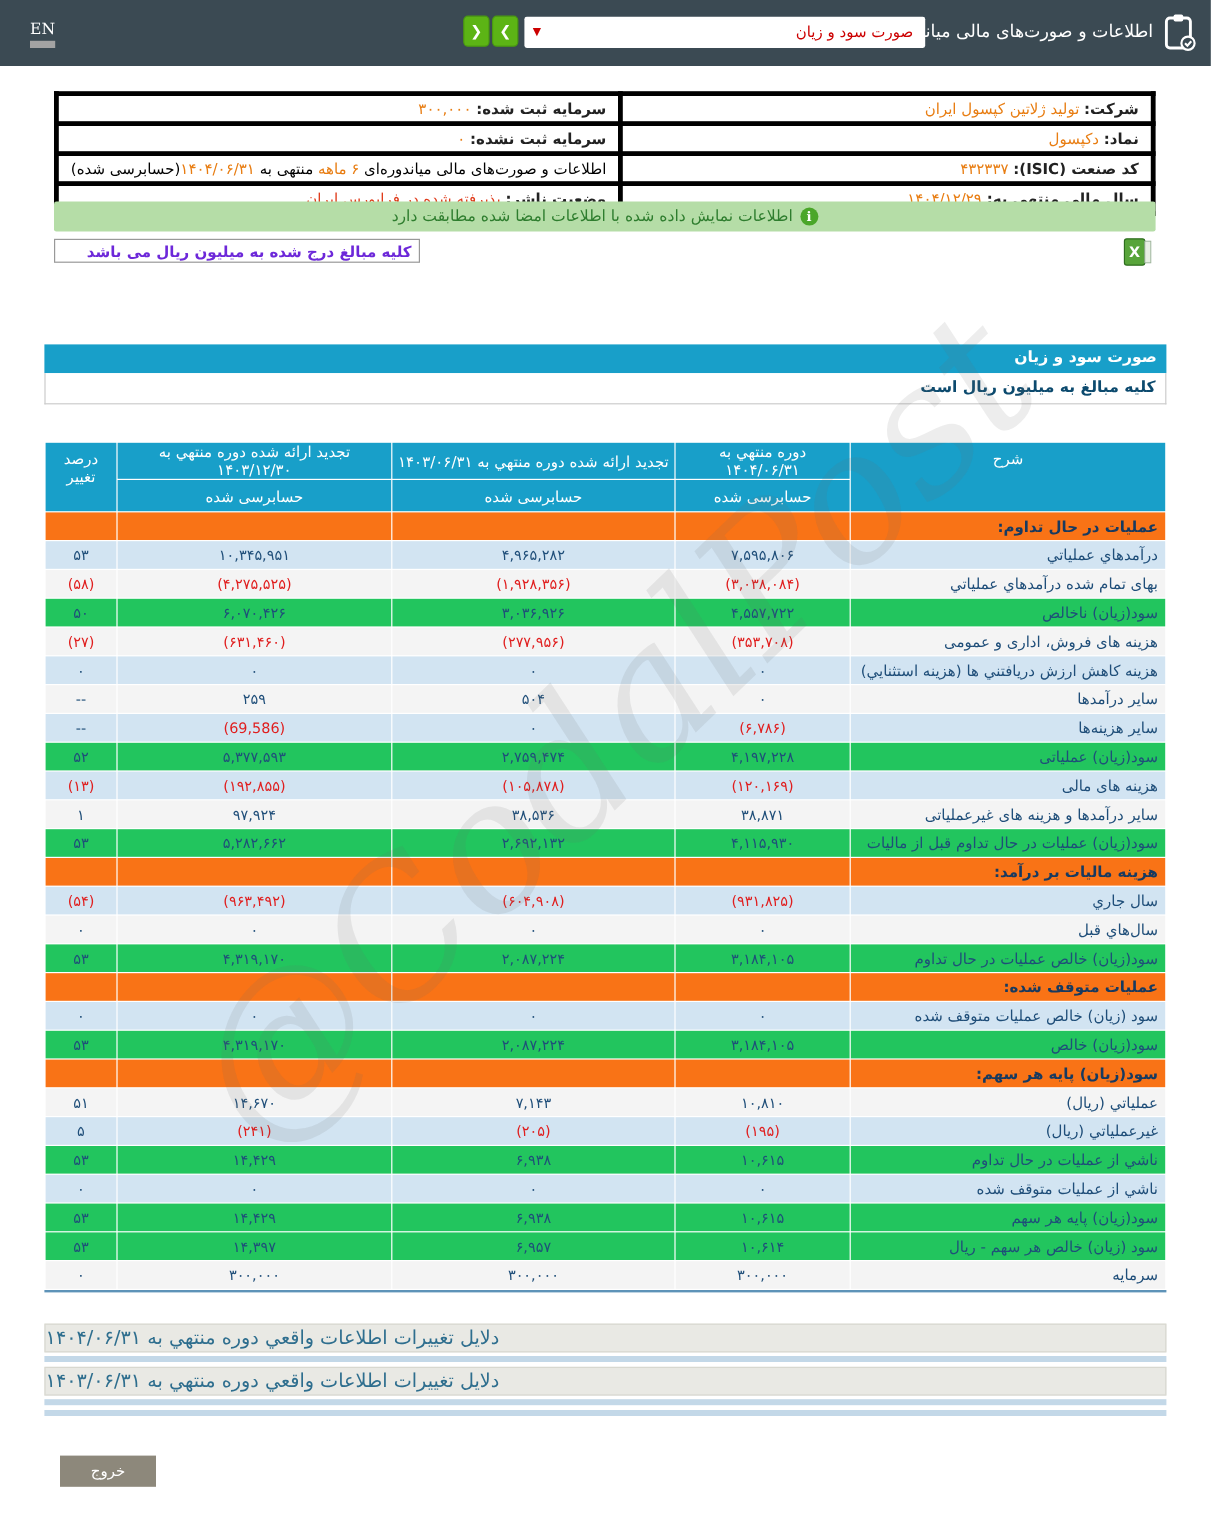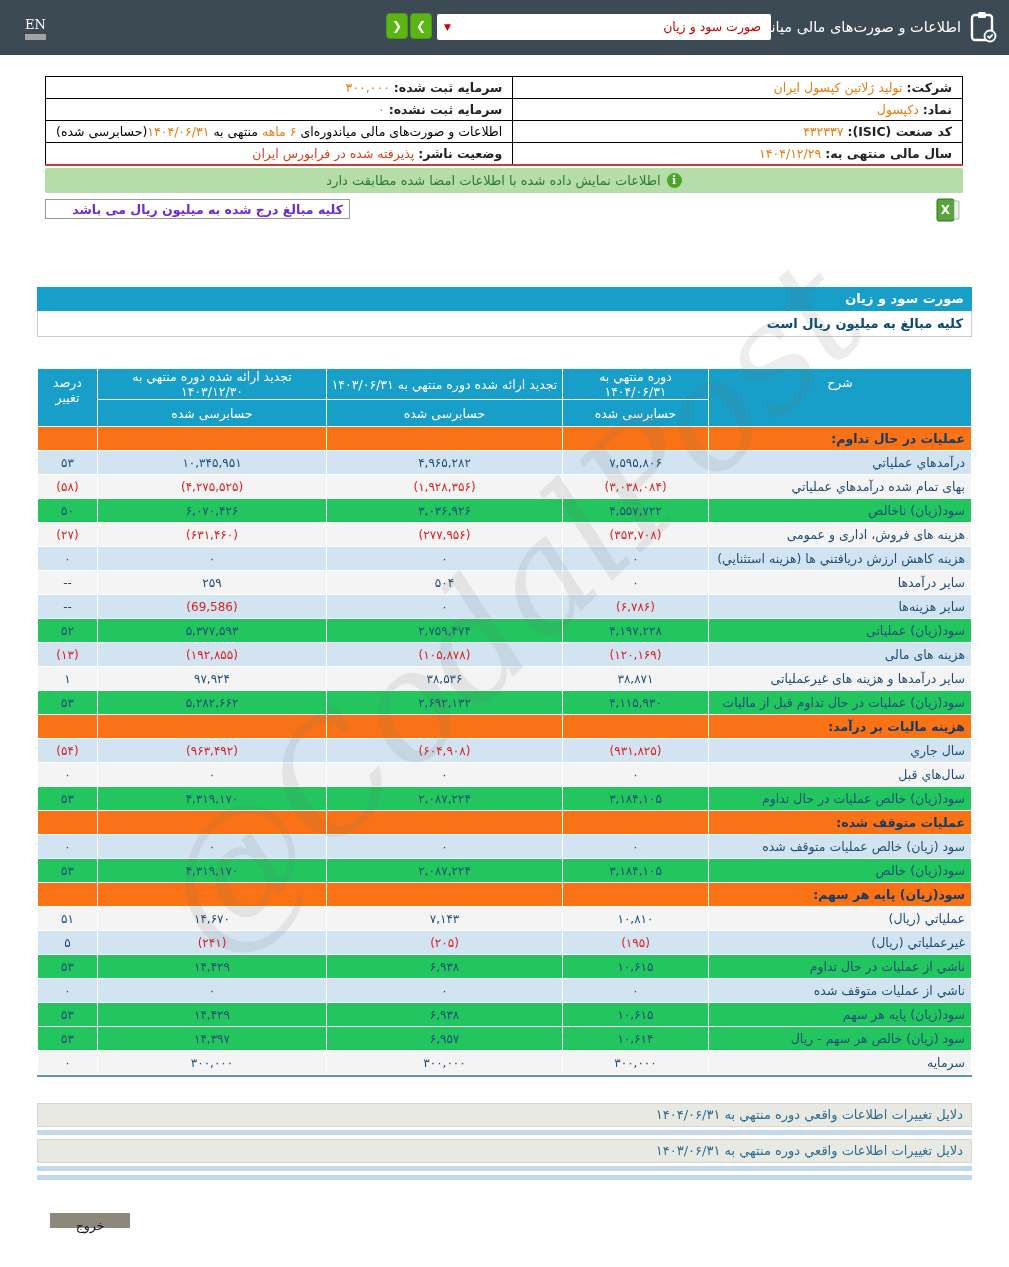--- a/index.html
+++ b/index.html
@@ -18,21 +18,21 @@
     padding:0 10px 0 22px;box-sizing:border-box;cursor:pointer;}
   .select-caret{position:absolute;left:7px;top:0px;color:#cc0000;font-size:9px;line-height:26px;}
   .nav-btn{position:absolute;top:13px;width:22px;height:26px;background:#5cb415;border:1px solid #4a9a10;
     border-radius:4px;color:#fff;font-size:12px;font-weight:bold;text-align:center;line-height:24px;
     cursor:pointer;box-sizing:border-box;}
   .nav-next{left:410px;}
   .nav-prev{left:386px;}
   
   .company-table{position:absolute;left:45px;top:76px;width:918px;border-collapse:collapse;
     border:1px solid #c8c8c8;border-bottom:2px solid #cc3b33;font-size:12.5px;}
-  .company-table td{border:1px solid #000000;height:21px;padding:0 10px;white-space:nowrap;}
+  .company-table td{border:4px solid #000000;height:21px;padding:0 10px;white-space:nowrap;}
   .company-table td.ci-right{width:448px;}
   .ci-lbl{font-weight:bold;color:#222;}
   .ci-val{color:#e87d12;}
   .ci-red{color:#e03c1c;}
   .orange{color:#e87d12;}
   
   .green-banner{position:absolute;left:45px;top:168px;width:918px;height:25px;background:#b5dda7;
     border-radius:2px;display:flex;align-items:center;justify-content:center;gap:6px;
     color:#2e7d2e;font-size:13px;}
   .info-icon{display:inline-block;width:15px;height:15px;border-radius:50%;background:#4aa629;
@@ -63,26 +63,26 @@
   table.income td.lbl{text-align:right;padding-right:6px;font-size:12.5px;}
   table.income td.lbl.sec{font-weight:bold;color:#173a60;}
   table.income td.val{text-align:center;}
   table.income td.neg{color:#e01e1e;}
   tr.r-blue td{background:#d2e4f2;}
   tr.r-white td{background:#f4f4f4;}
   tr.r-yellow td{background:#22c55e;}
   tr.r-gray td{background:#f97316;margin-top:32px;}
   
   .disclosures{position:absolute;left:37px;top:1103px;width:935px;z-index:2;}
-  .disc-bar{height:22px;background:#e9e9e4;border:1px solid #d8d8d0;color:#2e6e8e;font-size:13px;
-    line-height:22px;text-align:right;padding-right:8px;cursor:pointer;}
+  .disc-bar{height:22px;background:#e9e9e4;border:1px solid #d8d8d0;color:#2e6e8e;font-size:16px;
+    line-height:22px;text-align:left;padding-right:8px;cursor:pointer;}
   .disc-strip{height:5px;background:#c3d8e8;margin:3px 0 4px 0;}
   
-  .exit-btn{position:absolute;left:50px;top:1213px;width:80px;height:15px;background:#8d887b;
-    color:#0f172a;font-size:12.5px;text-align:center;line-height:26px;cursor:pointer;}
+  .exit-btn{position:absolute;left:50px;top:1213px;width:80px;height:26px;background:#8d887b;
+    color:#ffffff;font-size:12.5px;text-align:center;line-height:26px;cursor:pointer;}
 </style>
 </head>
 <body>
 
 <div class="topbar">
   <span class="en-link">EN</span>
   <span class="clipboard">
     <svg width="28" height="32" viewBox="0 0 28 32">
       <rect x="3" y="4" width="20" height="25" rx="3" fill="none" stroke="#fff" stroke-width="2.4"></rect>
       <rect x="9" y="1" width="8" height="6" rx="1.5" fill="#fff"></rect>

